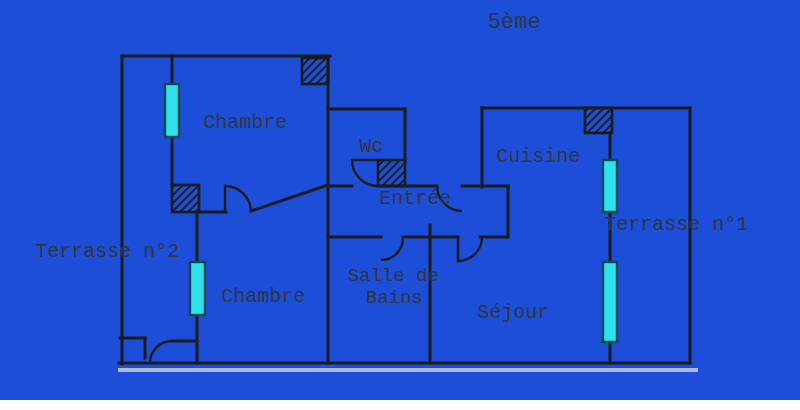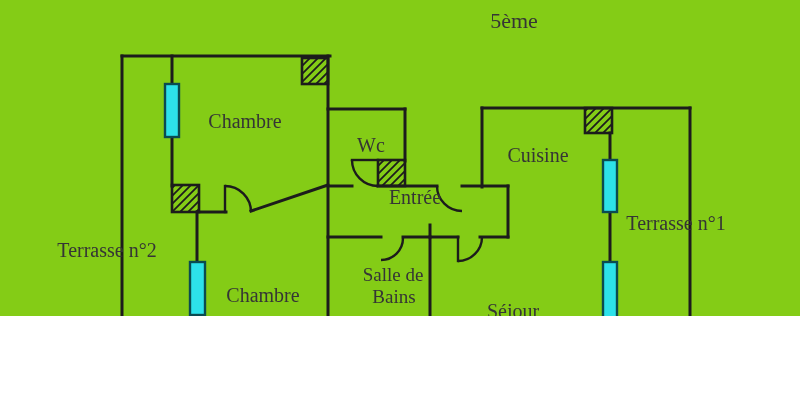--- a/index.html
+++ b/index.html
@@ -1,17 +1,17 @@
 <!DOCTYPE html>
 <html><head>
 <meta charset="utf-8">
 <style>
   html,body{margin:0;padding:0;background:#ffffff;}
-  .stage{position:relative;width:800px;height:316px;background:#84cc16;overflow:hidden;
-         font-family:Liberation Serif, serif;}
+  .stage{position:relative;width:800px;height:400px;background:#1d4ed8;overflow:hidden;
+         font-family:Liberation Mono, monospace;}
   svg{display:block}
   .w{stroke:#1c1c1c;stroke-width:3;stroke-linecap:square;fill:none;}
   .w.thin{stroke-width:2.4;}
   .arc{stroke:#1c1c1c;stroke-width:2.4;fill:none;}
   .col{stroke:#1c1c1c;stroke-width:2.6;}
   .win{stroke:#0b4b50;stroke-width:2.4;}
   .lbl{fill:#353535;font-size:20px;text-anchor:middle;}
   .lbl.small{font-size:19px;}
   .lbl.title{font-size:22px;}
   .shadow{fill:#dedede;opacity:.75;}

